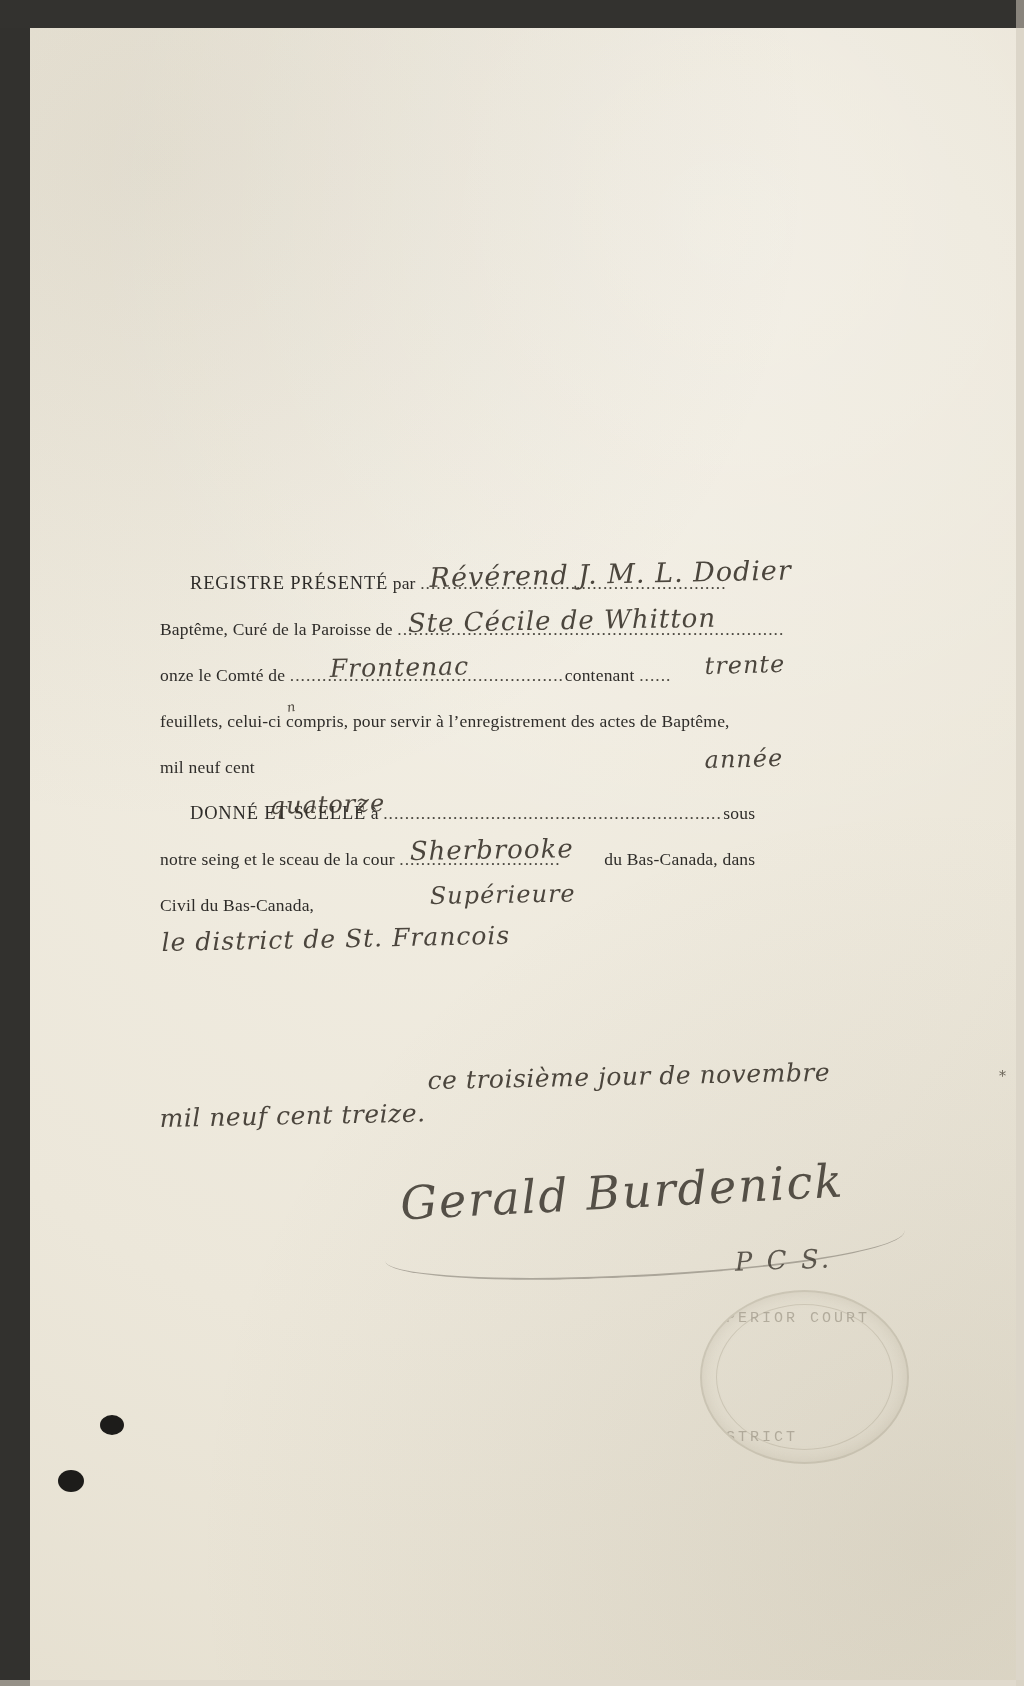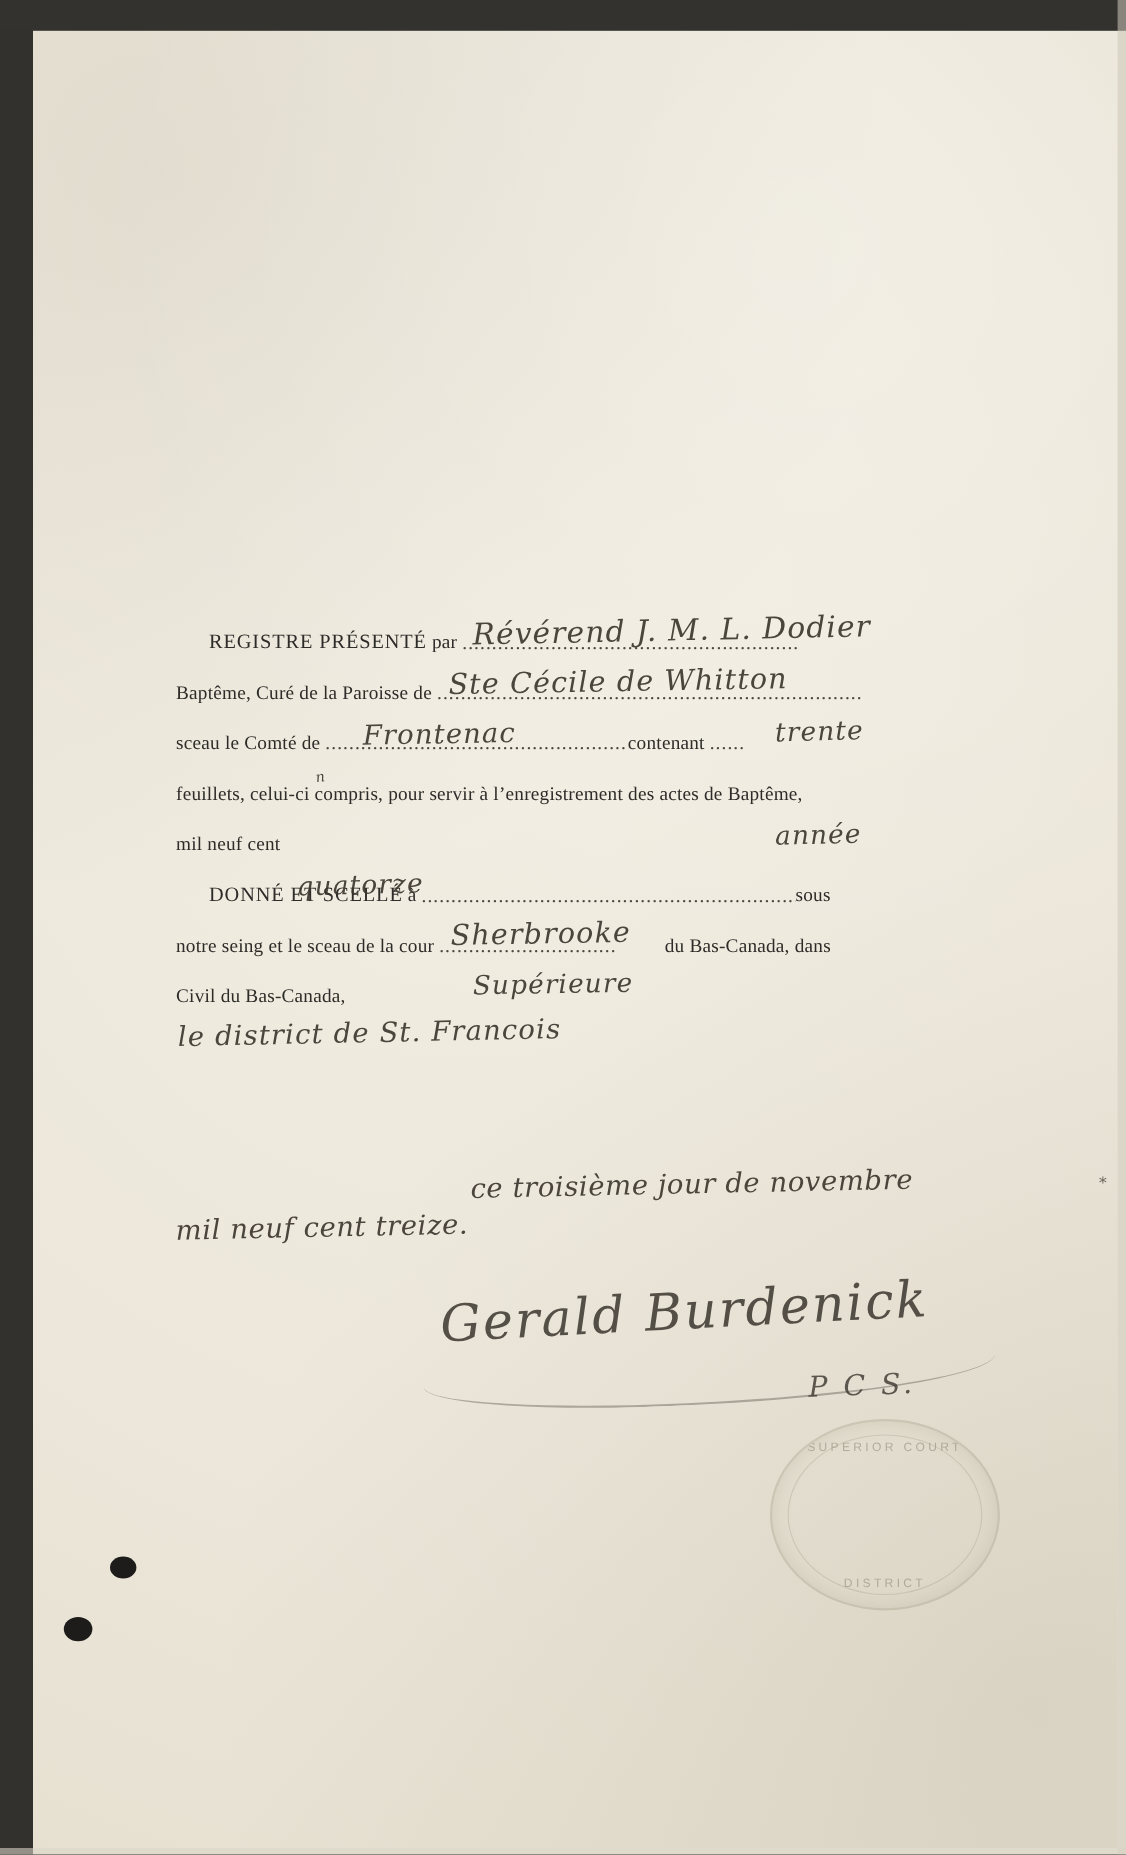--- a/index.html
+++ b/index.html
@@ -178,25 +178,24 @@
   }
   .seal .ring {
     position: absolute;
     left: 14px; top: 12px; right: 14px; bottom: 12px;
     border-radius: 50%;
     border: 1px solid rgba(150,142,120,.5);
   }
   .seal .seal-text {
     position: absolute;
     width: 100%;
-    text-align: center;
-    font-size: 11px;
+    font-size: 15px;
     letter-spacing: 3px;
     color: rgba(110,102,86,.75);
-    font-family: Liberation Sans, sans-serif;
+    font-family: Liberation Mono, monospace;
   }
   .seal .st-top { top: 18px; }
   .seal .st-bottom { bottom: 16px; margin-top: 30px; }
 
   
   .hole {
     position: absolute;
     border-radius: 50%;
     background: #1d1c1a;
   }
@@ -232,21 +231,21 @@
       <span class="indent"></span><span class="smallcaps">REGISTRE PRÉSENTÉ</span><span> par</span>
       <span class="dots" style="width:330px">.........................................................</span>
     </div>
 
     <div class="line">
       <span>Baptême, Curé de la Paroisse de</span>
       <span class="dots" style="width:390px">........................................................................</span>
     </div>
 
     <div class="line">
-      <span>sceau le Comté de</span>
+      <span>onze le Comté de</span>
       <span class="dots" style="width:275px">.................................................................</span><span>contenant</span>
       <span class="dots" style="width:110px">......</span>
     </div>
 
     <div class="line">
       <span>feuillets, celui-ci       compris, pour servir à l’enregistrement   des  actes  de  Baptême,</span>
     </div>
 
 
     <div class="line">

